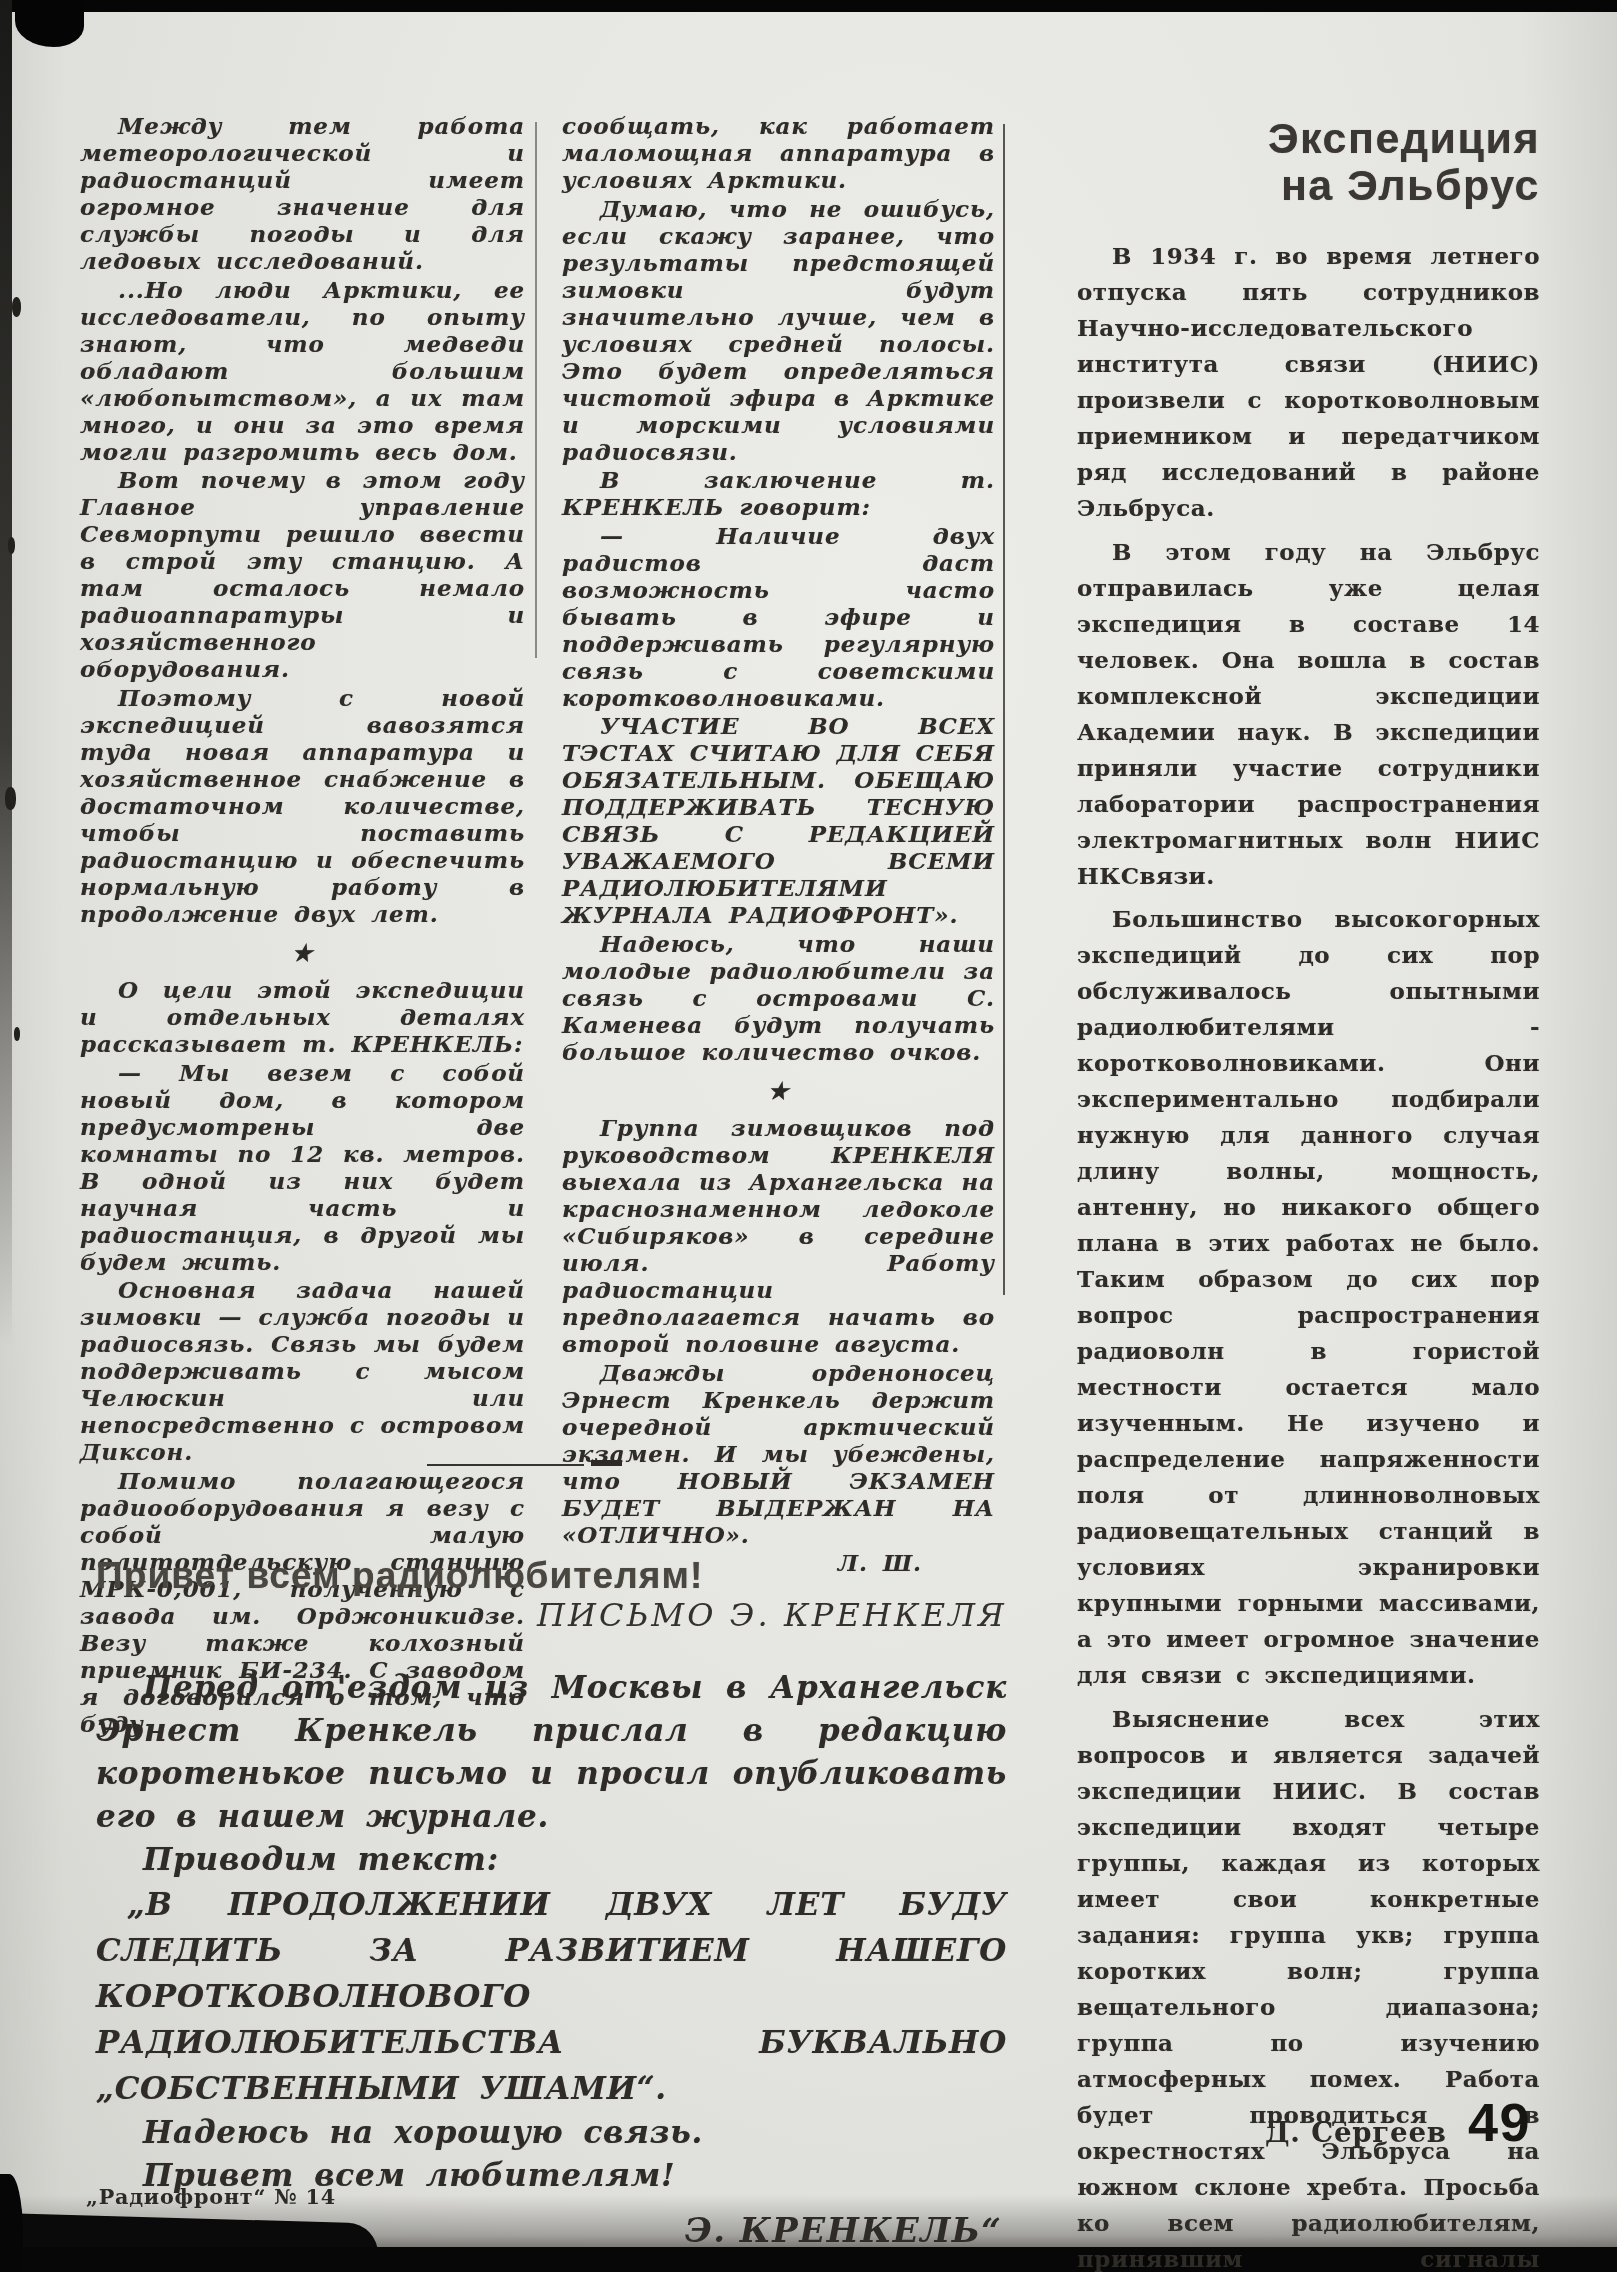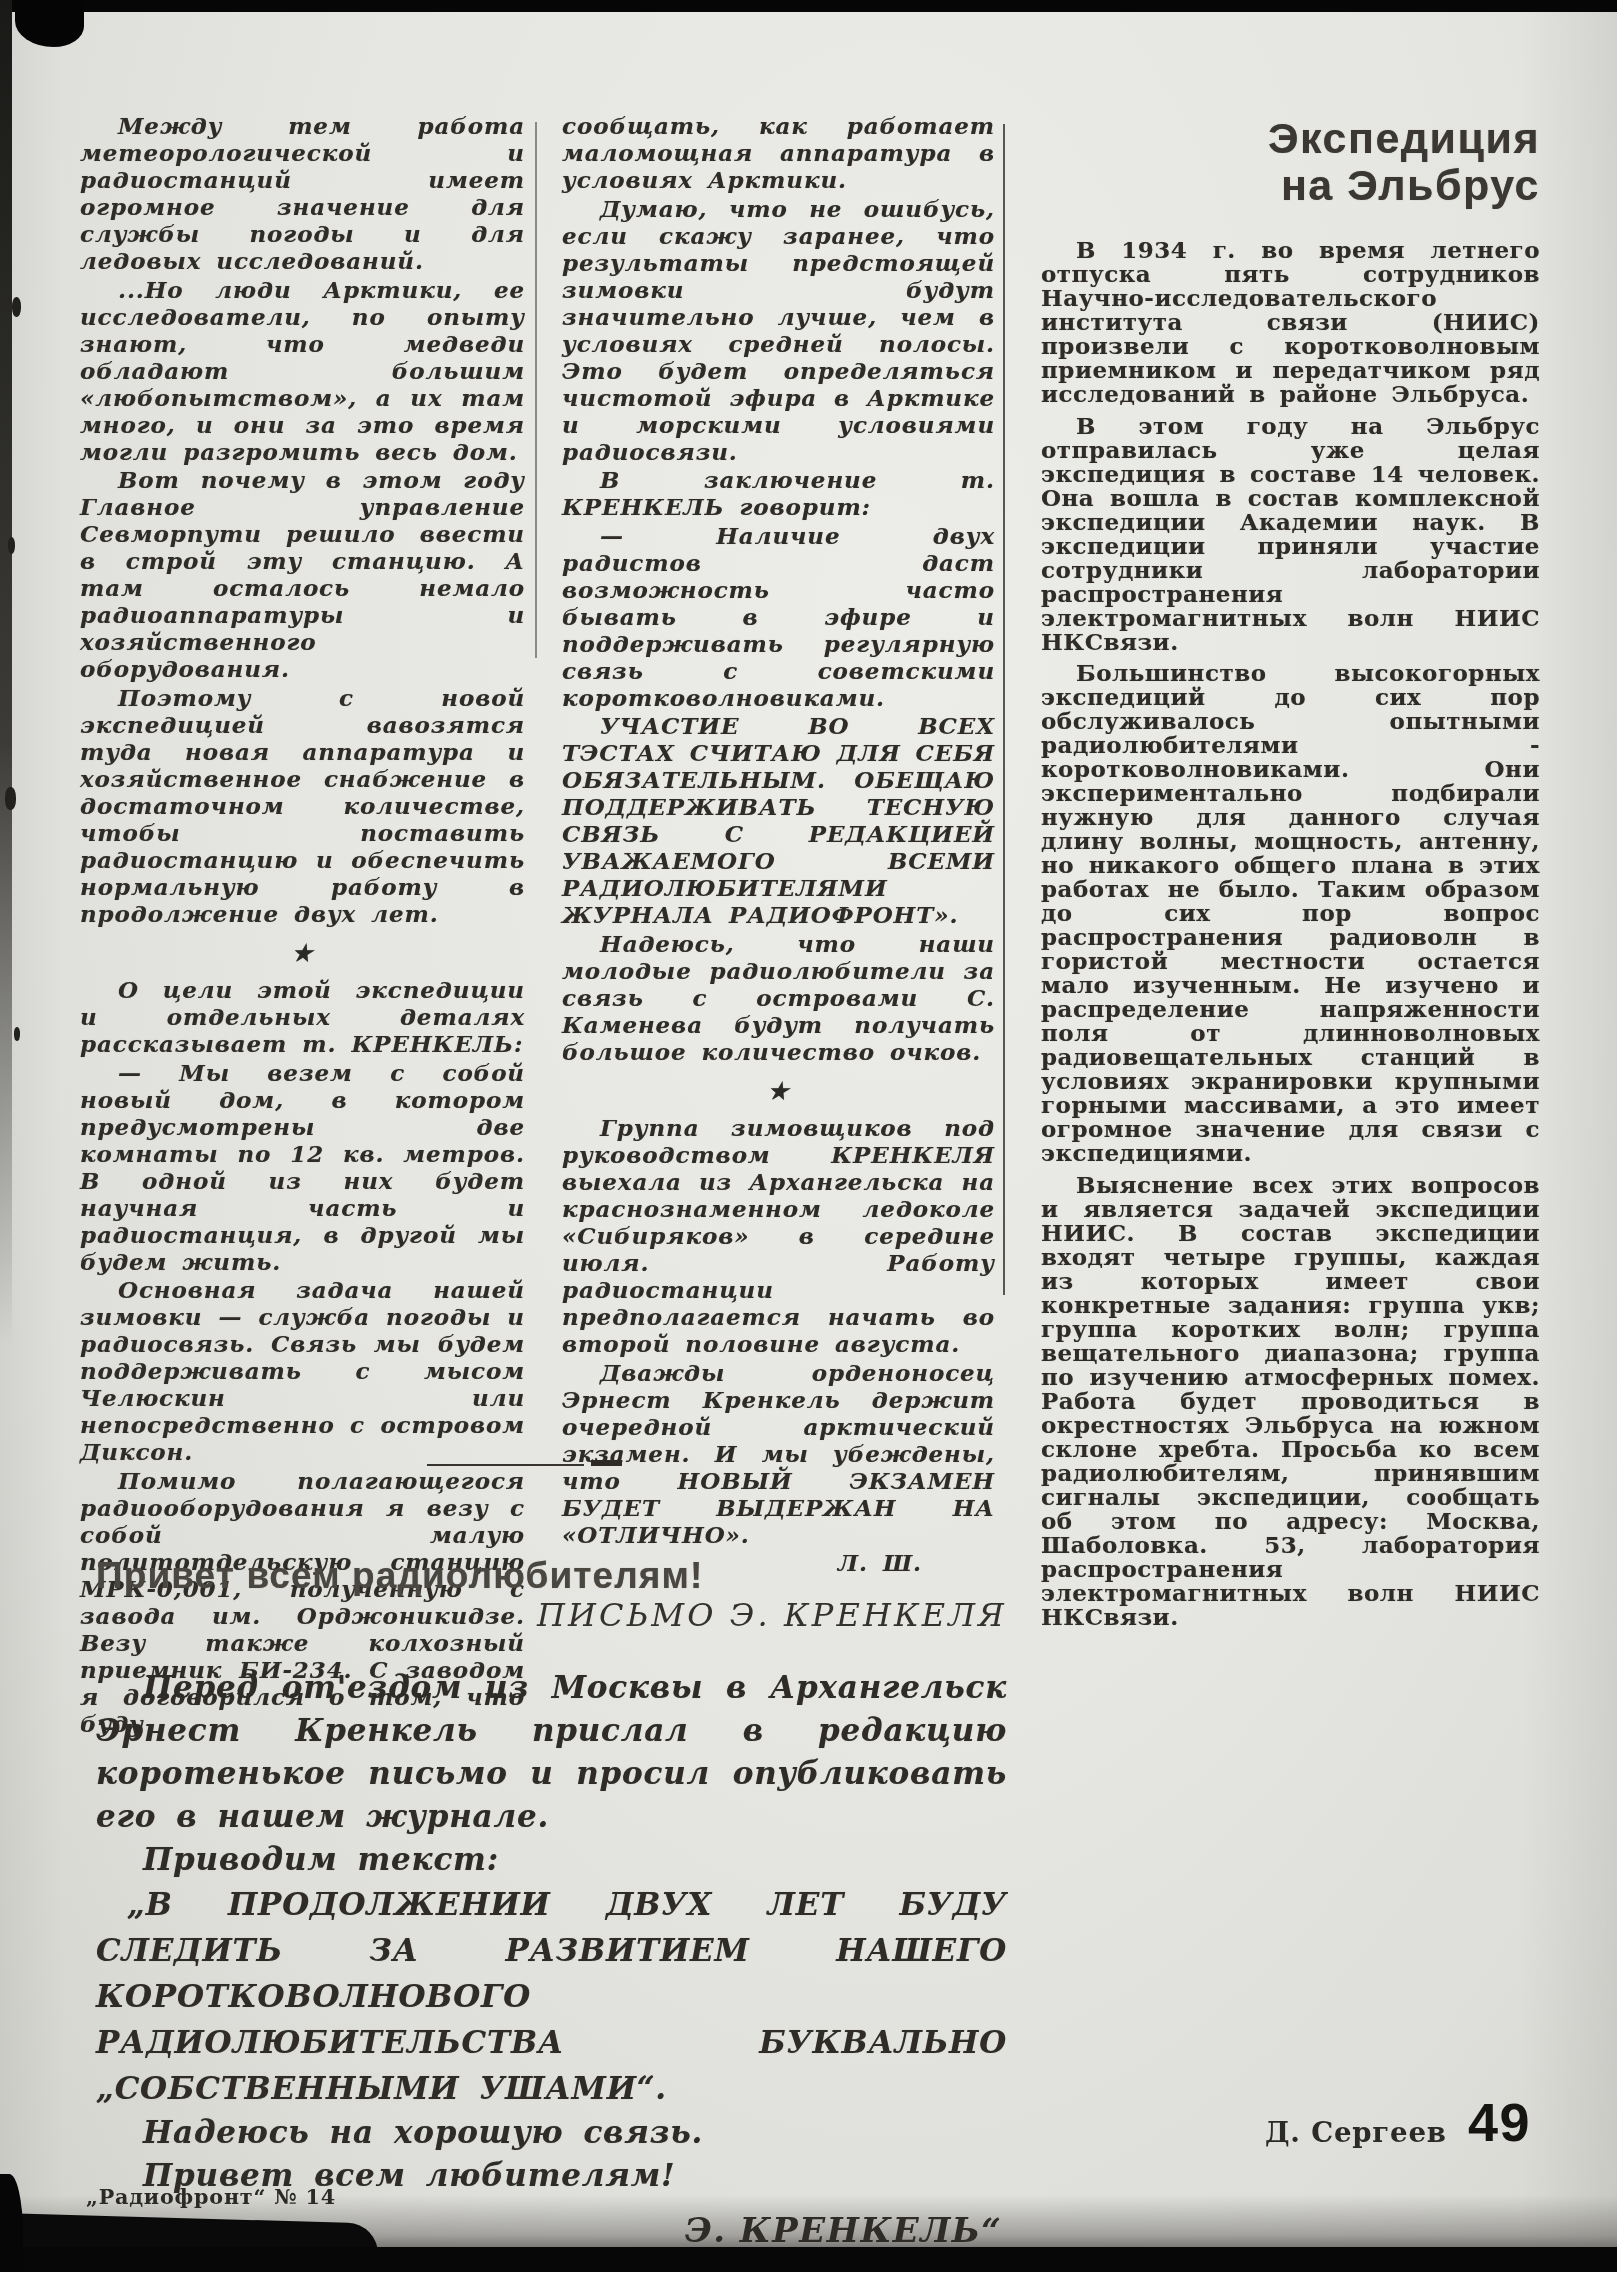--- a/index.html
+++ b/index.html
@@ -45,22 +45,22 @@
   .star-sep { text-align:center; font-style:normal; font-size:29px; line-height:31px;
       padding:10.7px 0 9.2px 0; text-indent:0 !important; color:#2c2a26; }
   .sig-lsh { text-align:right; padding-right:73px; margin-top:10.7px; font-size:26px; }
 
   .elbrus-heading {
     font-family:"Liberation Sans", sans-serif; font-weight:700; font-size:43px; line-height:47px;
     letter-spacing:1.5px; color:#3b3833; text-align:right; text-shadow:0 0 0.8px rgba(40,38,34,0.5);
   }
   .col-3 .body { margin-top:29px; }
   .col-3 .body p {
-    font-style:normal; font-weight:600; font-size:23px; line-height:24px;
-    letter-spacing:0.5px; word-spacing:5.4px; text-indent:35px;
+    font-style:normal; font-weight:600; font-size:23px; line-height:36px;
+    letter-spacing:0.5px; word-spacing:5.4px; text-indent:35px;margin-left:36px;
   }
   .col-3 .body p + p { margin-top:7.7px; }
   .col-1 p + p, .col-2 p + p { margin-top:1.5px; }
 
   
   .letter { position:absolute; left:96px; top:1555px; width:911px; text-align:justify; }
   .letter-heading {
     font-family:"Liberation Sans", sans-serif; font-weight:700; font-size:37px; line-height:41px;
     letter-spacing:1.1px; color:#4a4741; text-align:left; text-shadow:0 0 0.8px rgba(58,55,50,0.5);
   }

